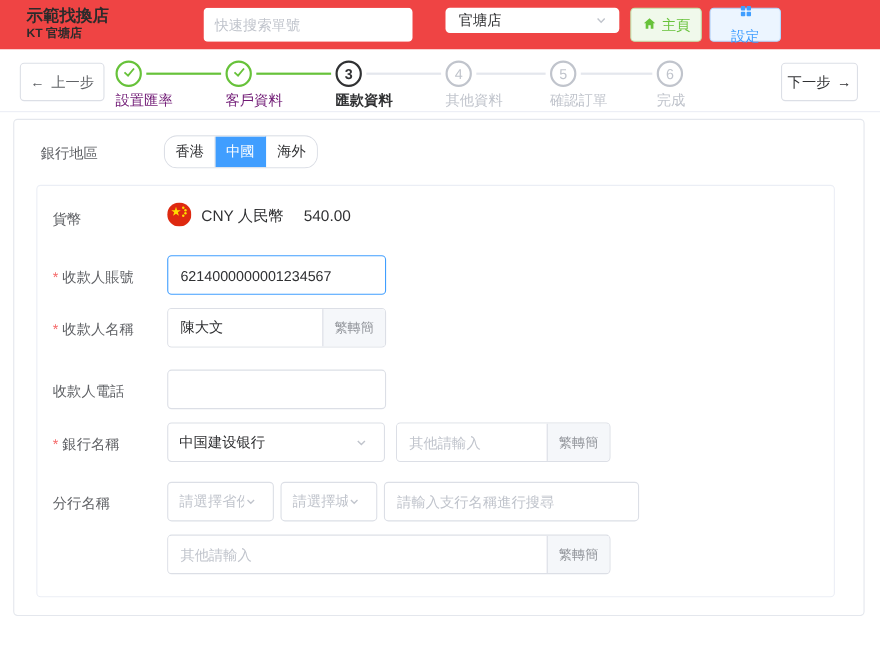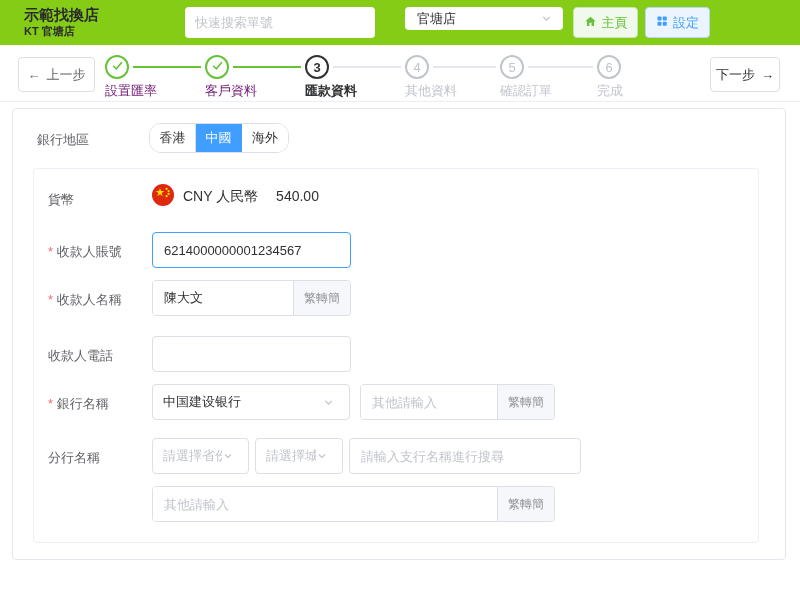--- a/index.html
+++ b/index.html
@@ -1,37 +1,37 @@
 <!DOCTYPE html>
 <html><head>
 <meta charset="utf-8">
 <style>
   * { margin:0; padding:0; box-sizing:border-box; }
   html,body { width:800px; height:599px; background:#fff; overflow:hidden;
               font-family:"Liberation Sans","DejaVu Sans",sans-serif; }
   .page { position:relative; width:800px; height:599px; }
 
   
-  .topbar { position:absolute; left:0; top:0; width:800px; height:45px; background:#84cc16; }
+  .topbar { position:absolute; left:0; top:0; width:800px; height:45px; background:#ef4444; }
   .store-id { position:absolute; left:24px; top:5px; color:#2b2b2b; }
   .store-id .t1 { font-size:15px; font-weight:bold; line-height:19px; }
   .store-id .t2 { font-size:11px; font-weight:bold; line-height:15px; }
   .searchbox { position:absolute; left:185px; top:7px; width:190px; height:31px;
                background:#fff; border-radius:4px; display:flex; overflow:hidden; }
   .searchbox input { flex:1; border:0; outline:none; padding:0 10px; font-size:13px; color:#303133;
                      font-family:inherit; }
   .searchbox input::placeholder { color:#c0c4cc; }
   .topselect { position:absolute; left:405px; top:7px; width:158px; height:23px; background:#fff;
                border-radius:4px; display:flex; align-items:center; padding:0 10px 0 12px;
                font-size:13px; color:#303133; cursor:pointer; }
   .topselect .val { flex:1; }
   .tb-btn { position:absolute; top:7px; width:65px; height:31px; border-radius:4px; font-size:13px;
             display:flex; align-items:center; justify-content:center; gap:5px; cursor:pointer; }
   .btn-home { left:573px; background:#f0f9eb; border:1px solid #c2e7b0; color:#67c23a; }
-  .btn-settings { left:645px; background:#ecf5ff; border:1px solid #b3d8ff; color:#409eff; }
+  .btn-settings { left:645px; background:#ecf5ff; border:1px solid #b3d8ff; color:#409eff;flex-direction:column; }
   .btn-logout { left:717px; background:#fef0f0; border:1px solid #fbc4c4; color:#f56c6c; }
 
   
   .stepsbar { position:absolute; left:0; top:45px; width:800px; height:57px; background:#fff;
               border-bottom:1px solid #ebeef5; }
   .nav-btn { position:absolute; top:12px; height:35px; background:#fff; border:1px solid #dcdfe6;
              border-radius:4px; font-size:13px; color:#606266; display:flex; align-items:center;
              justify-content:center; gap:6px; cursor:pointer; }
   .prev-btn { left:18px; width:77px; }
   .next-btn { left:710px; width:70px; color:#303133; }

